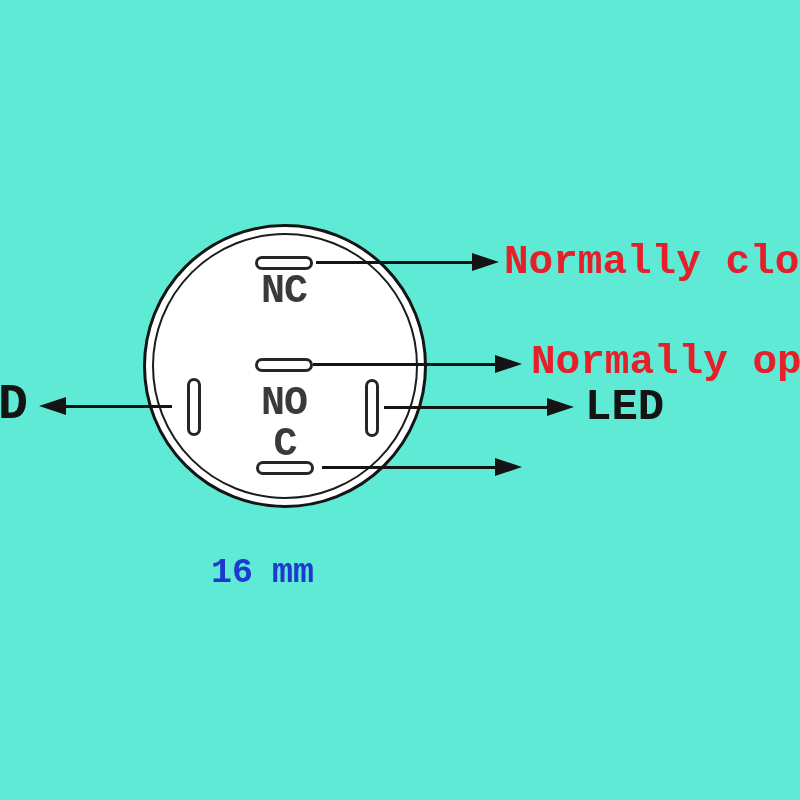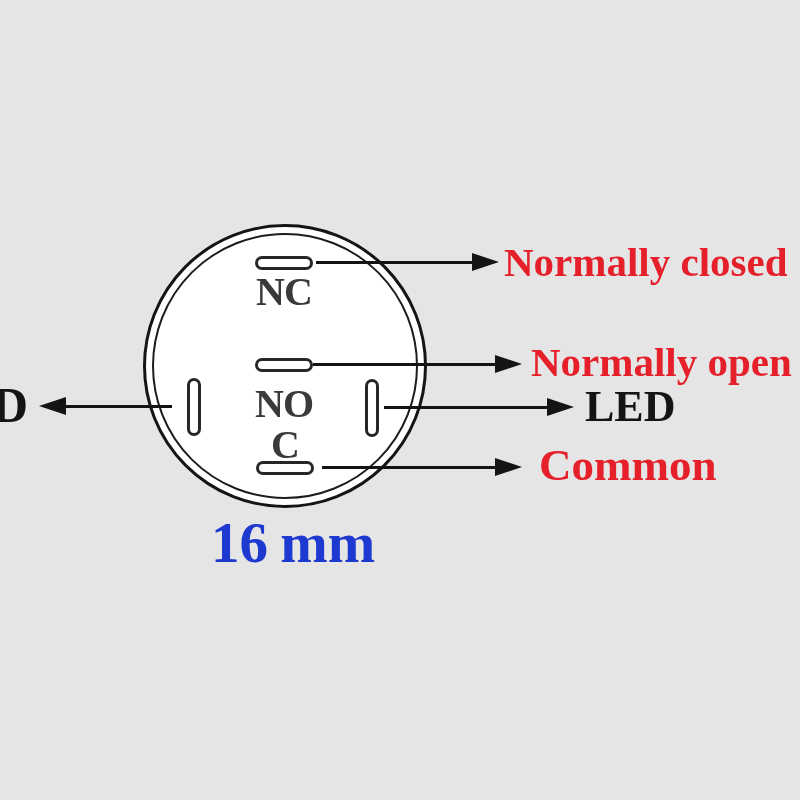--- a/index.html
+++ b/index.html
@@ -1,18 +1,18 @@
 <!DOCTYPE html>
 <html><head>
 <meta charset="utf-8">
 <style>
   html,body { margin:0; padding:0; background:#ffffff; }
   .stage {
-    position:relative; width:800px; height:800px; background:#e5e5e5;
-    overflow:hidden; font-family:Liberation Serif, serif;
+    position:relative; width:800px; height:800px; background:#5eead4;
+    overflow:hidden; font-family:Liberation Mono, monospace;
   }
 
   
   .circle-outer {
     position:absolute; left:143px; top:224px; width:278px; height:278px;
     border:3px solid #141414; border-radius:50%; background:#ffffff;
   }
   .circle-inner {
     position:absolute; left:152px; top:233px; width:262px; height:262px;
     border:2px solid #1c1c1c; border-radius:50%; background:#ffffff;
@@ -60,21 +60,21 @@
   .ann { position:absolute; font-weight:bold; white-space:nowrap; line-height:1; }
   .ann-red   { color:#e5202a; }
   .ann-black { color:#141414; }
   .ann-nc     { left:504px; top:242px; font-size:41px; }
   .ann-no     { left:531px; top:342px; font-size:41px; }
   .ann-led    { left:585px; top:385px; font-size:44px; }
   .ann-common { left:539px; top:443px; font-size:45px; }
   .ann-ledleft{ right:772px; top:380px; font-size:50px; }
 
   .size-label {
-    position:absolute; left:211px; top:514px; font-size:57px; font-weight:bold;
+    position:absolute; left:211px; top:556px; font-size:35px; font-weight:bold;
     color:#1d39d0; line-height:1; white-space:nowrap; word-spacing:-2px;
   }
 </style>
 </head>
 <body>
 
 <div class="stage">
 
   <div class="circle-outer"></div>
   <div class="circle-inner"></div>
@@ -100,18 +100,17 @@
 
   <div class="aline line-common"></div>
   <div class="ahead ahead-right head-common"></div>
 
   <div class="aline line-ledleft"></div>
   <div class="ahead ahead-left head-ledleft"></div>
 
   <div class="ann ann-red ann-nc">Normally closed</div>
   <div class="ann ann-red ann-no">Normally open</div>
   <div class="ann ann-black ann-led">LED</div>
-  <div class="ann ann-red ann-common">Common</div>
   <div class="ann ann-black ann-ledleft">LED</div>
 
   <div class="size-label">16 mm</div>
 
 </div>
 
 </body></html>

